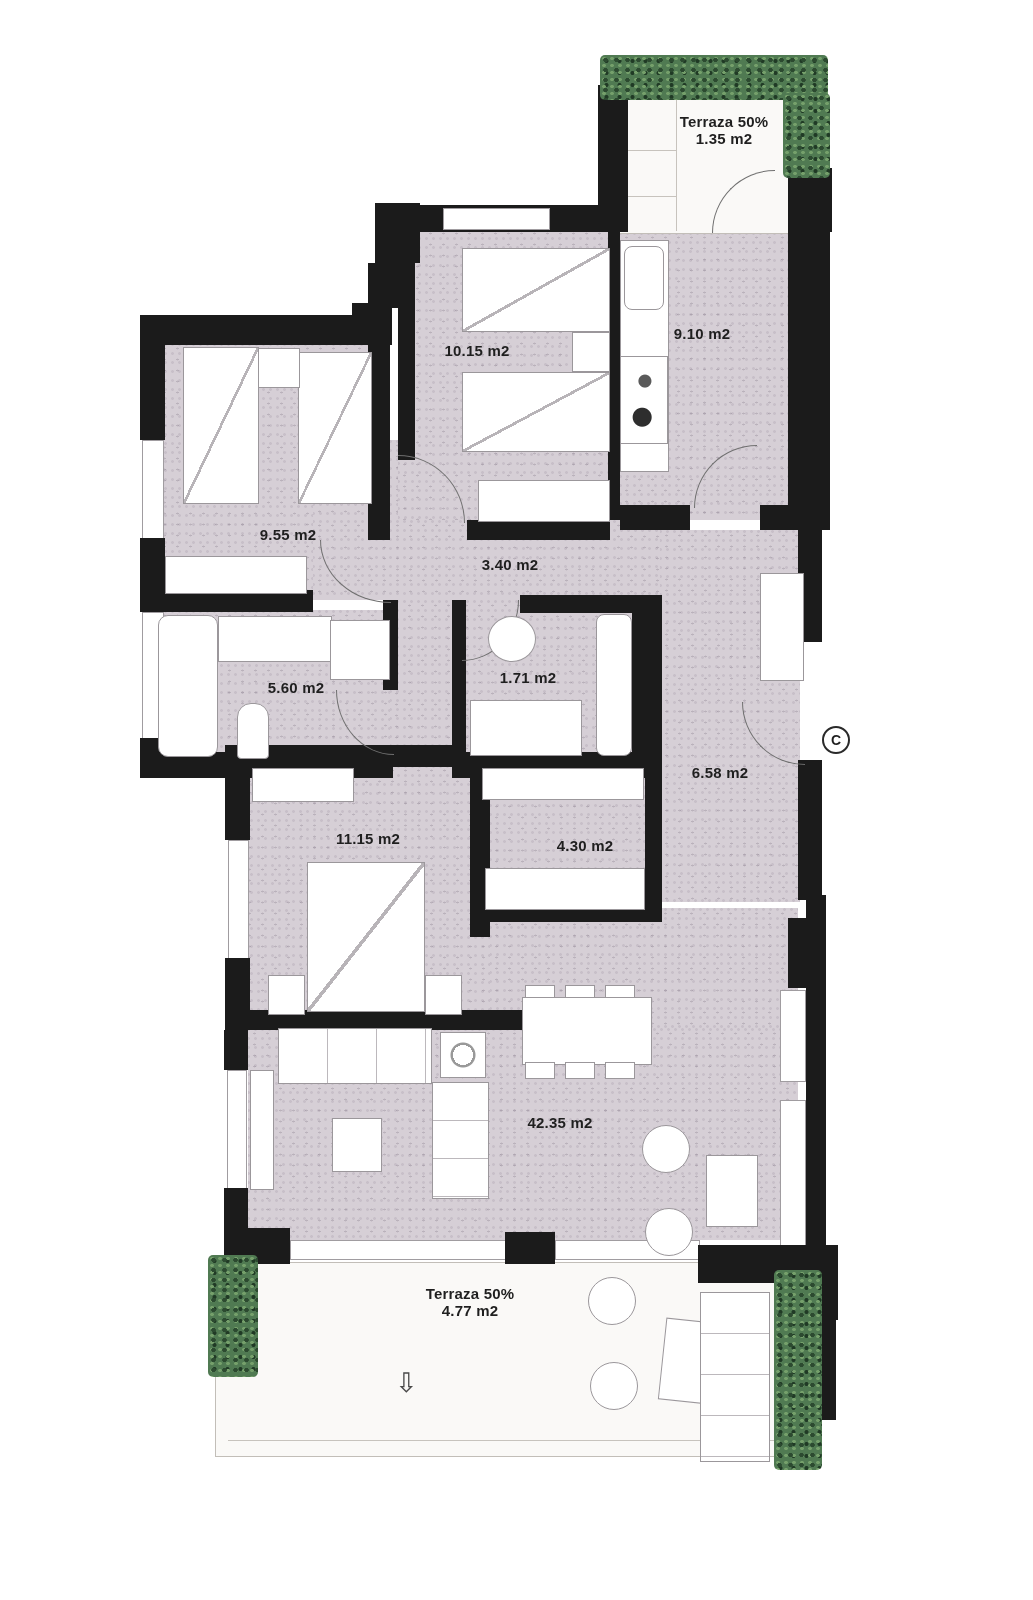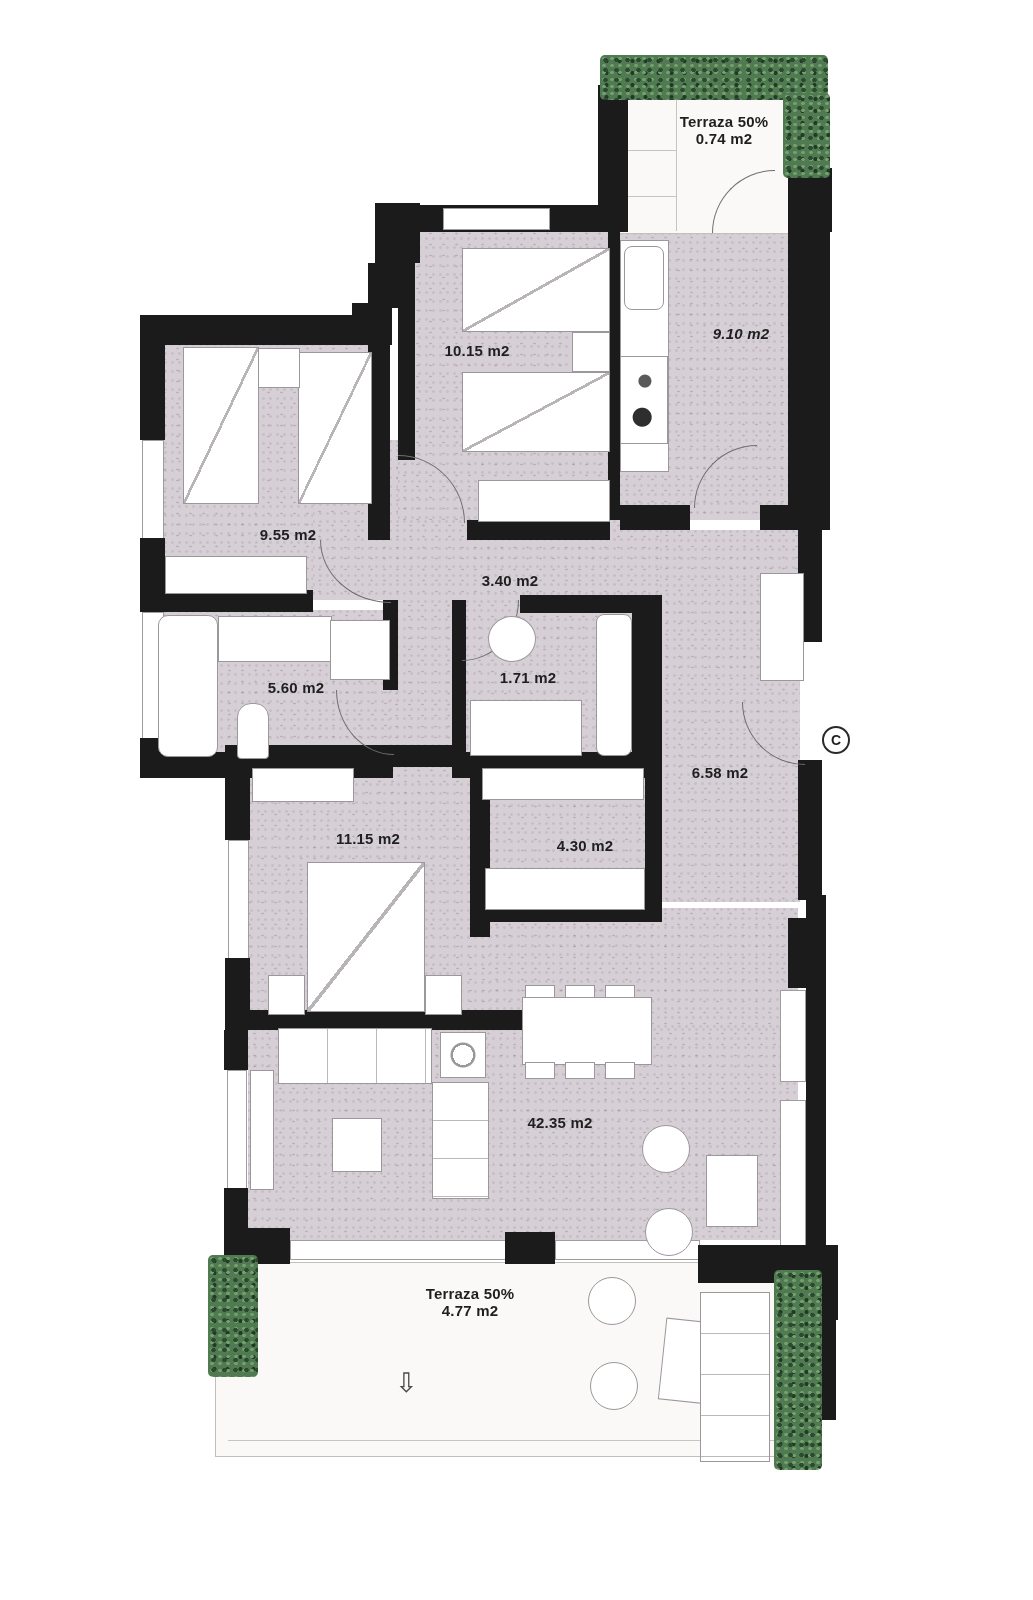--- a/index.html
+++ b/index.html
@@ -187,26 +187,26 @@
   <div class="furn" style="left:662px;top:1320px;width:48px;height:80px;transform:rotate(6deg);"></div>
   <div class="furn osofa" style="left:700px;top:1292px;width:68px;height:168px;"></div>
 
   <div class="hedge" style="left:600px;top:55px;width:228px;height:45px;"></div>
   <div class="hedge" style="left:783px;top:93px;width:47px;height:85px;"></div>
   <div class="hedge" style="left:208px;top:1255px;width:50px;height:122px;"></div>
   <div class="hedge" style="left:774px;top:1270px;width:48px;height:200px;"></div>
 
   <div class="rlabel" style="left:724px;top:113px;">
     <span>Terraza 50%</span><br>
-    <span>0.74 m2</span>
+    <span>1.35 m2</span>
   </div>
-  <div class="rlabel" style="left:741px;top:325px;font-style:italic;">9.10 m2</div>
+  <div class="rlabel" style="left:702px;top:325px;">9.10 m2</div>
   <div class="rlabel" style="left:477px;top:342px;">10.15 m2</div>
   <div class="rlabel" style="left:288px;top:510px;margin-top:16px;">9.55 m2</div>
-  <div class="rlabel" style="left:510px;top:556px;margin-top:16px;">3.40 m2</div>
+  <div class="rlabel" style="left:510px;top:556px;">3.40 m2</div>
   <div class="rlabel" style="left:296px;top:679px;">5.60 m2</div>
   <div class="rlabel" style="left:528px;top:669px;">1.71 m2</div>
   <div class="rlabel" style="left:720px;top:764px;">6.58 m2</div>
   <div class="rlabel" style="left:368px;top:830px;">11.15 m2</div>
   <div class="rlabel" style="left:585px;top:837px;">4.30 m2</div>
   <div class="rlabel" style="left:560px;top:1114px;">42.35 m2</div>
   <div class="rlabel" style="left:470px;top:1285px;">
     <span>Terraza 50%</span><br>
     <span>4.77 m2</span>
   </div>

